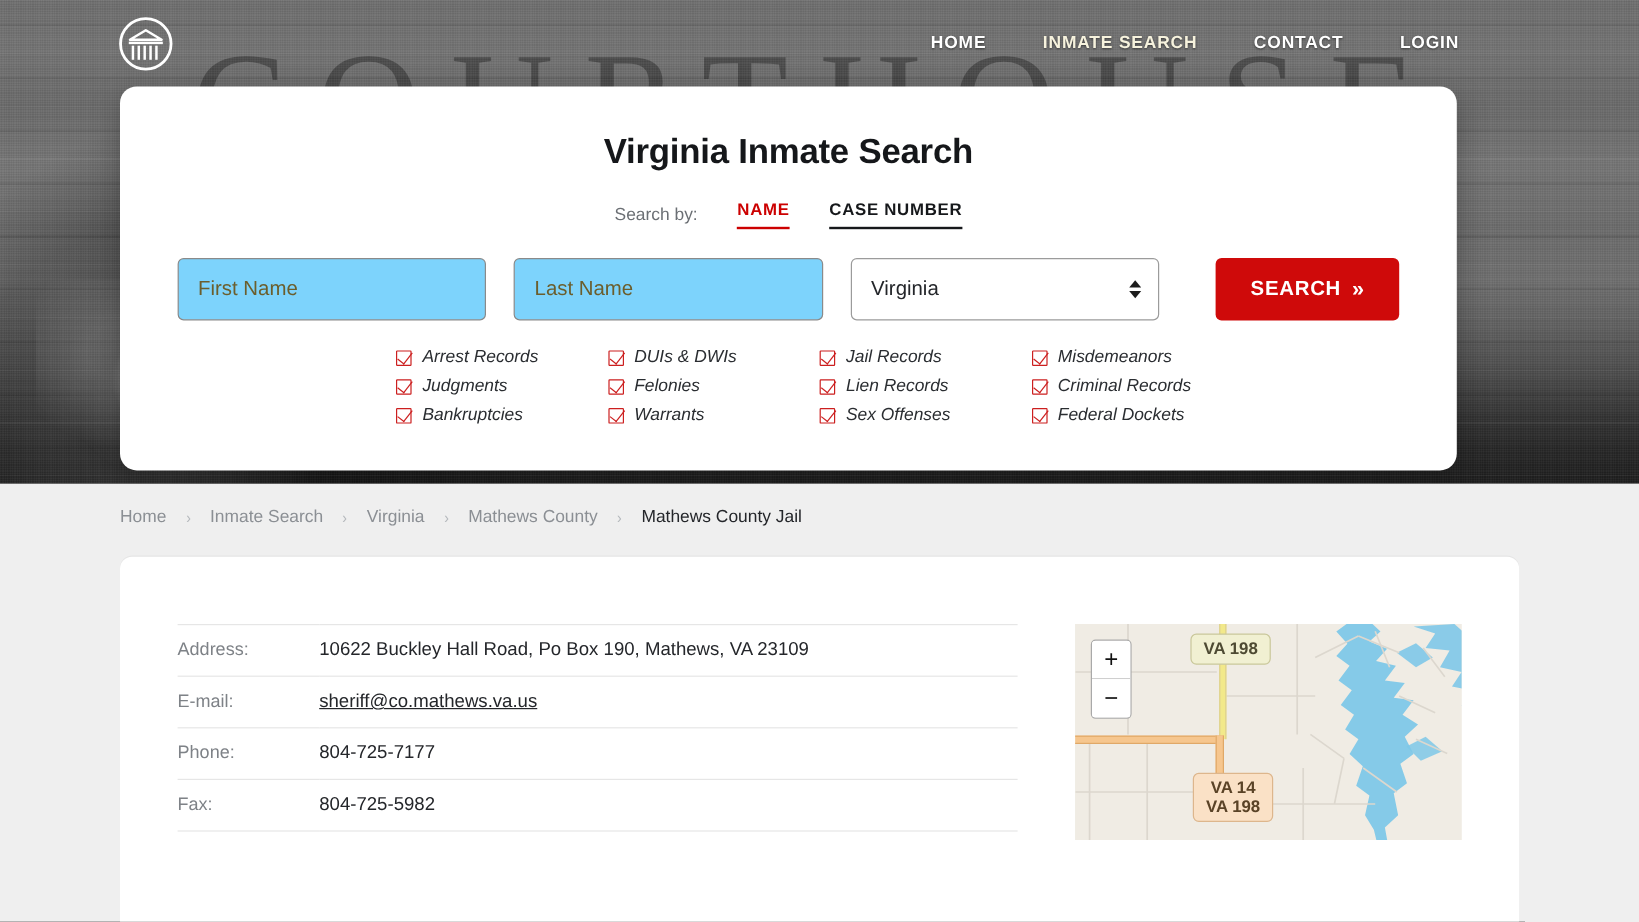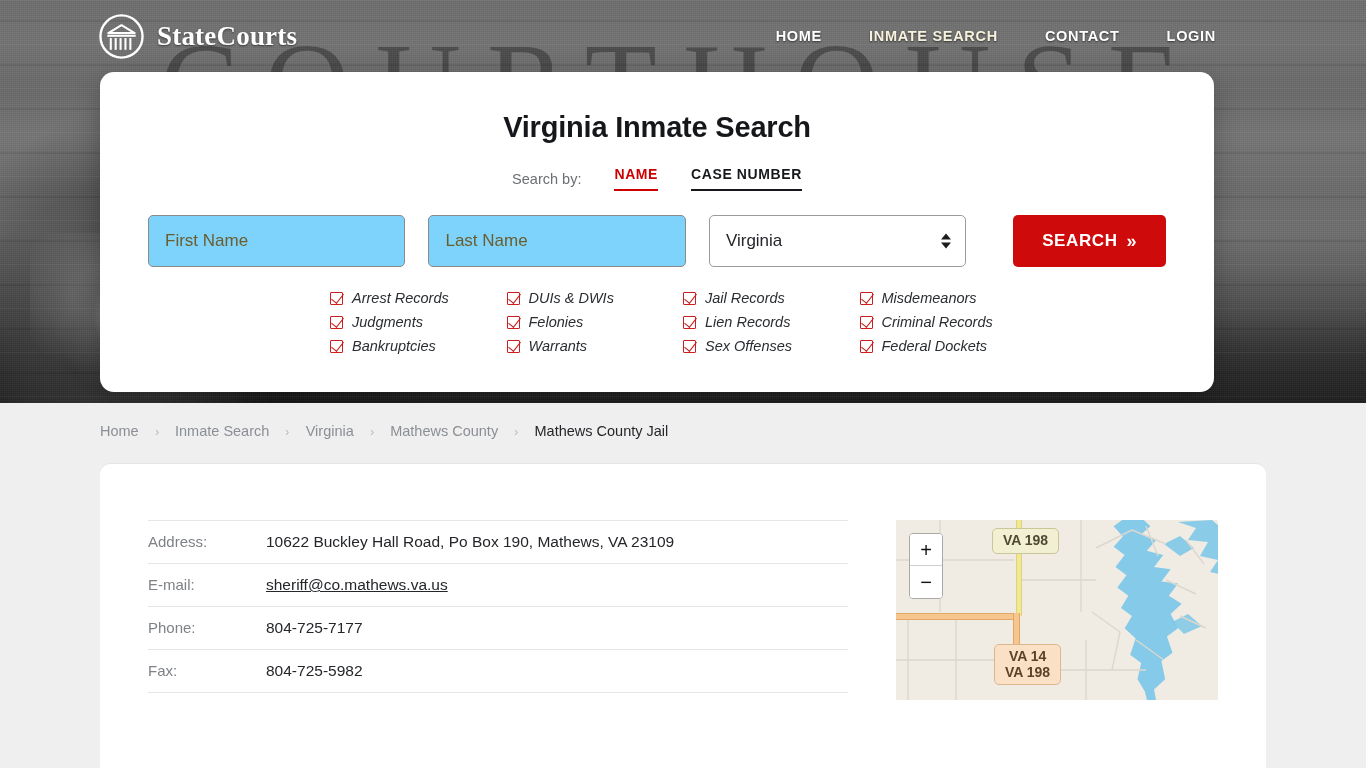--- a/index.html
+++ b/index.html
@@ -393,21 +393,20 @@
           <circle cx="24" cy="24" r="21.5" fill="none" stroke="#ffffff" stroke-width="2.4"></circle>
           <path d="M10.5 20.5 L24 12.5 L37.5 20.5 Z" fill="none" stroke="#ffffff" stroke-width="2.1" stroke-linejoin="round"></path>
           <rect x="9.5" y="22.2" width="29" height="2.1" fill="#ffffff"></rect>
           <rect x="12" y="25.6" width="2.1" height="12" fill="#ffffff"></rect>
           <rect x="17" y="25.6" width="2.1" height="12" fill="#ffffff"></rect>
           <rect x="22" y="25.6" width="2.1" height="12" fill="#ffffff"></rect>
           <rect x="27" y="25.6" width="2.1" height="12" fill="#ffffff"></rect>
           <rect x="32" y="25.6" width="2.1" height="12" fill="#ffffff"></rect>
         </svg>
       </span>
-      <span class="brand-name">StateCourts</span>
     </a>
 
     <nav class="mainnav">
       <a class="navlink" href="#">HOME</a>
       <a class="navlink is-active" href="#">INMATE SEARCH</a>
       <a class="navlink" href="#">CONTACT</a>
       <a class="navlink" href="#">LOGIN</a>
     </nav>
   </div>
 

